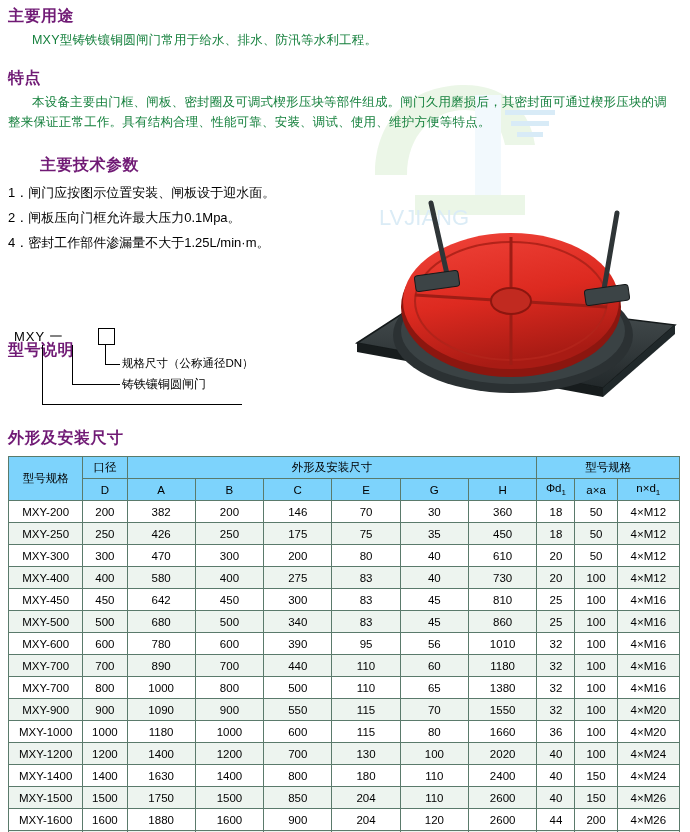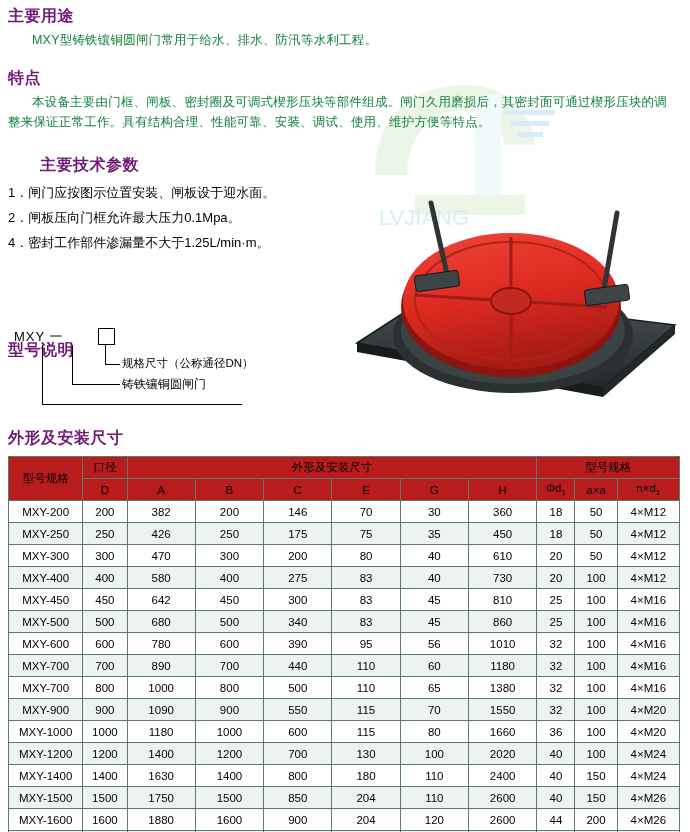--- a/index.html
+++ b/index.html
@@ -105,21 +105,21 @@
   }
   table.spec th, table.spec td {
     border: 1px solid #5a7a6b;
     text-align: center;
     height: 21px;
     padding: 0;
     font-weight: normal;
     color: #000;
   }
   table.spec thead th {
-    background: #b91c1c;
+    background: #7dd3fc;
     font-size: 11.5px;
   }
   table.spec tbody tr:nth-child(odd) { background: #ffffff; }
   table.spec tbody tr:nth-child(even) { background: #edf4ef; }
   .col-model { width: 74px; }
   .col-d { width: 44px; }
   .col-a, .col-b, .col-c, .col-e, .col-g, .col-h { width: 68px; }
   .col-phi { width: 38px; }
   .col-axa { width: 42px; }
   .col-nxd { width: 62px; }

